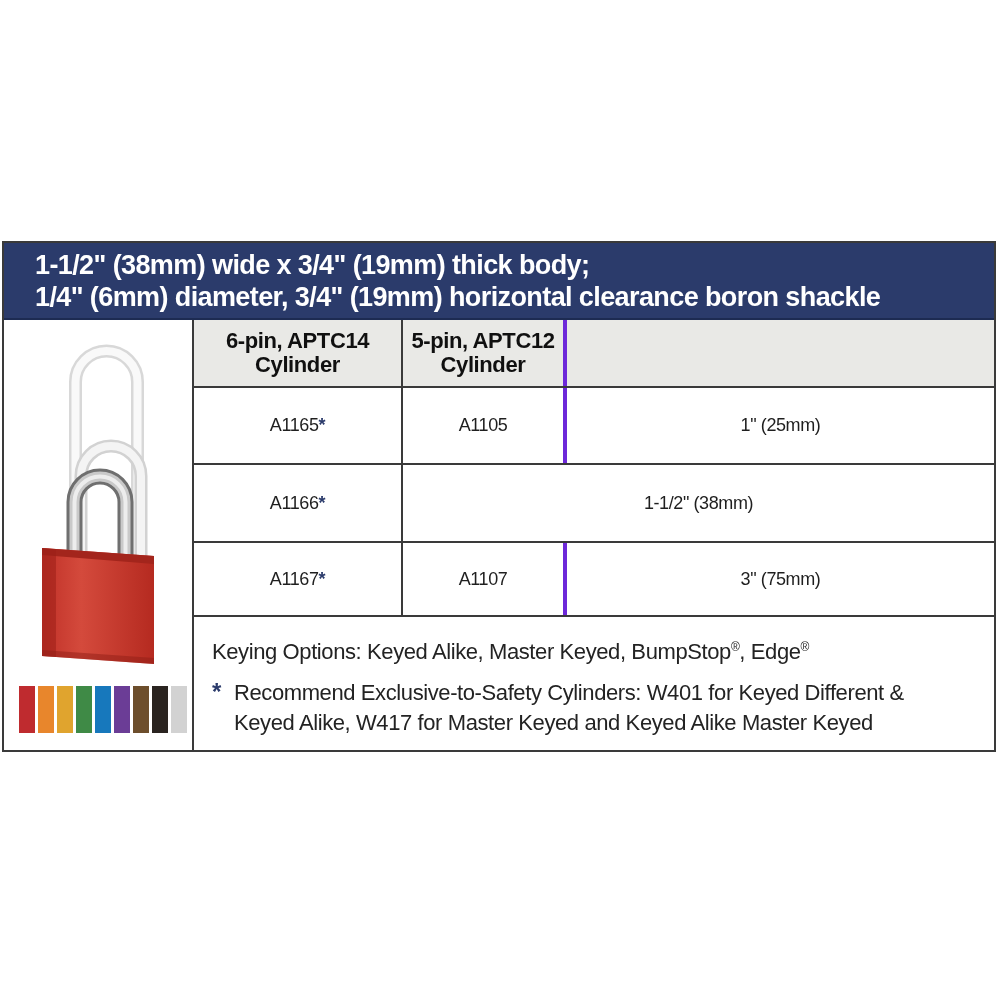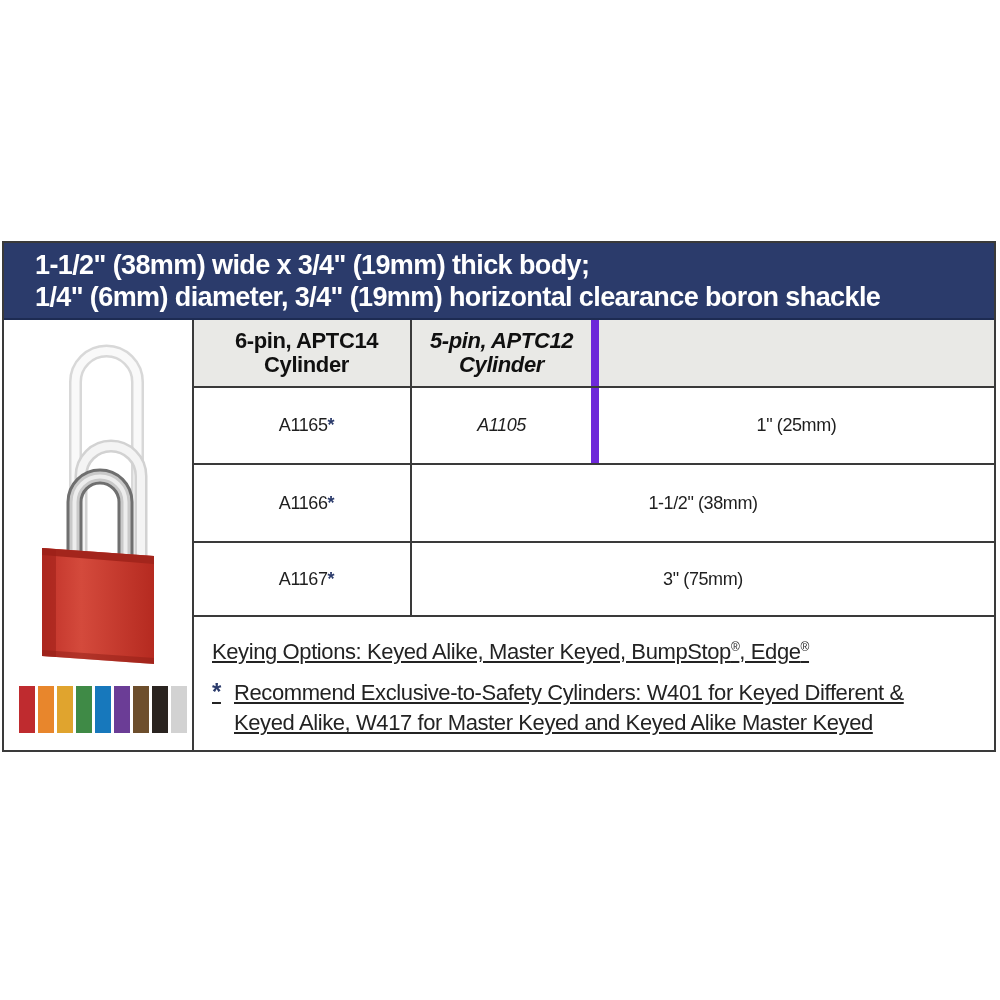--- a/index.html
+++ b/index.html
@@ -19,35 +19,35 @@
     color:#ffffff; font-weight:bold; font-size:27px; letter-spacing:-0.6px;
     display:flex; flex-direction:column; justify-content:center;
     padding-left:31px; line-height:32px;
   }
 
   
   .content { flex:1; display:flex; min-height:0; }
   .left-col { width:190px; border-right:2px solid #3a3a3a; position:relative; background:#fff; }
   .table-area { flex:1; display:flex; flex-direction:column; min-width:0; }
 
-  .t-row { display:flex; border-bottom:2px solid #3a3a3a;padding-left:9px; }
+  .t-row { display:flex; border-bottom:2px solid #3a3a3a; }
   .t-head { height:68px; background:#e9e9e6; }
   .r1 { height:77px; } .r2 { height:78px; } .r3 { height:74px; }
   .cell {
     display:flex; align-items:center; justify-content:center; text-align:center;
     font-size:18px; color:#1f1f1f; letter-spacing:-0.4px;
   }
   .c1 { width:209px; border-right:2px solid #3a3a3a; }
-  .c2 { width:187px; border-right:8px solid #6d28d9;font-style:italic; }
+  .c2 { width:164px; border-right:4px solid #6d28d9; }
   .c3 { flex:1; }
   .t-head .cell { font-weight:bold; font-size:22px; line-height:24px; color:#101010; }
   .star { color:#2b3b6b; font-weight:bold; }
 
   
-  .t-footer { flex:1; padding:17px 12px 0 18px; font-size:22px; color:#232323; letter-spacing:-0.4px;text-decoration:underline; }
+  .t-footer { flex:1; padding:17px 12px 0 18px; font-size:22px; color:#232323; letter-spacing:-0.4px; }
   .keying-line { line-height:26px; }
   .keying-line sup { font-size:12px; vertical-align:super; }
   .note { display:flex; margin-top:13px; }
   .note-marker { color:#2b3b6b; font-weight:bold; font-size:24px; width:22px; flex:0 0 22px; line-height:28px; }
   .note-text { max-width:726px; line-height:30px; }
 
   
   .lock-svg { position:absolute; left:0; top:4px; }
   .swatch-row { position:absolute; left:15px; top:366px; display:flex; gap:3px; }
   .swatch { width:16px; height:47px; }
@@ -127,20 +127,21 @@
               <span class="star">*</span>
             </div>
           <div class="cell c3">1-1/2" (38mm)</div>
         </div>
 
         <div class="t-row r3">
           <div class="cell c1">
               <span>A1167</span>
               <span class="star">*</span>
             </div>
+          <div class="cell c2">A1107</div>
           <div class="cell c3">3" (75mm)</div>
         </div>
 
         <div class="t-footer">
           <div class="keying-line"><span>Keying Options: Keyed Alike, Master Keyed, BumpStop</span><sup>®</sup><span>, Edge</span><sup>®</sup></div>
           <div class="note">
             <div class="note-marker">*</div>
             <div class="note-text">Recommend Exclusive-to-Safety Cylinders: W401 for Keyed Different &amp; Keyed Alike, W417 for Master Keyed and Keyed Alike Master Keyed</div>
           </div>
         </div>

